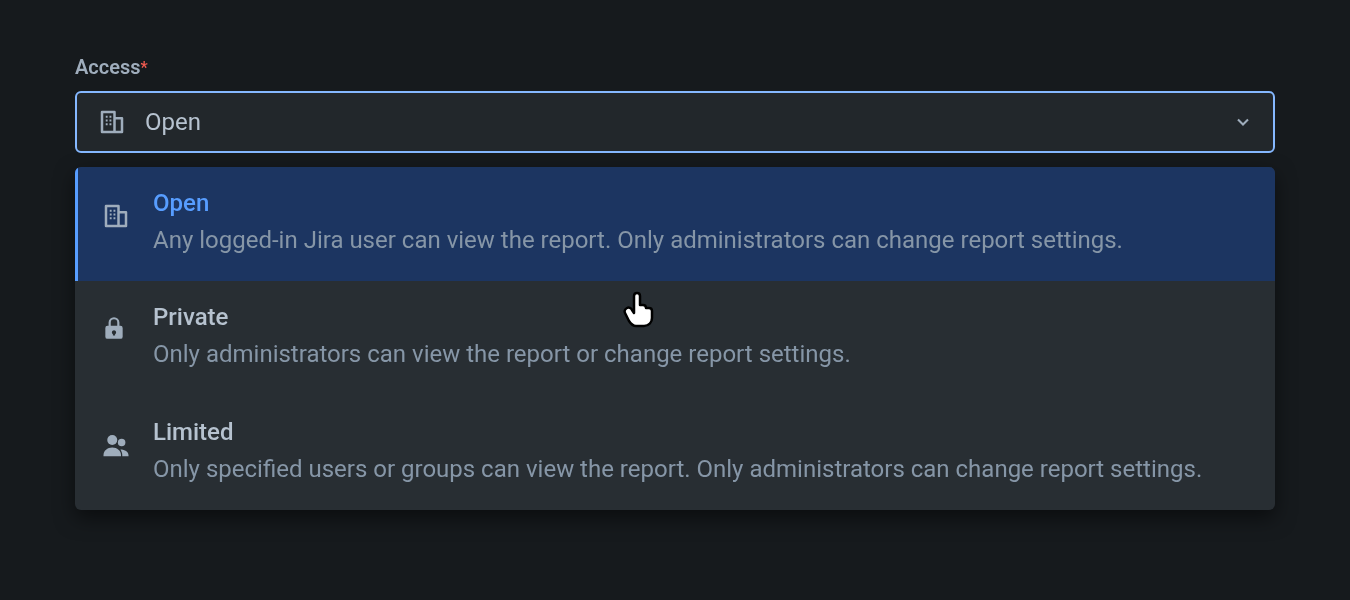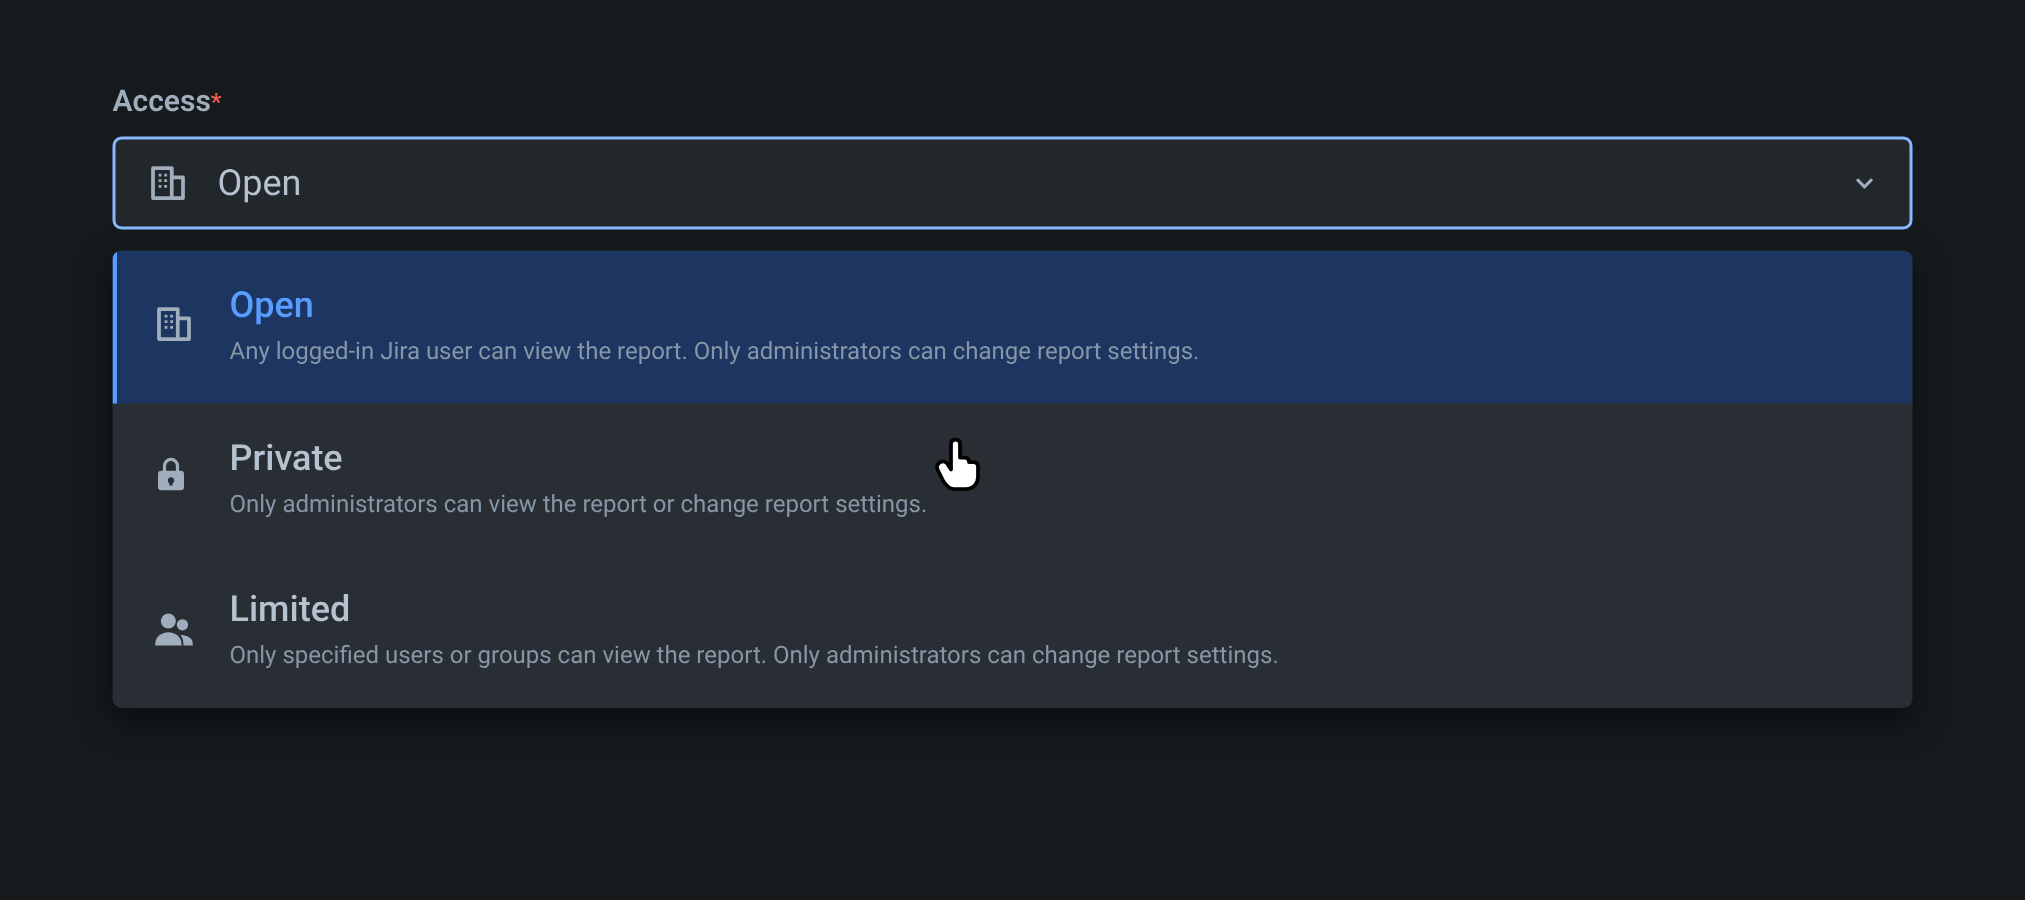--- a/index.html
+++ b/index.html
@@ -97,21 +97,21 @@
     .dropdown-option .option-title {
       font-size: 24px;
       font-weight: 500;
       color: #b6c2cf;
       margin-bottom: 4px;
     }
     .dropdown-option.selected .option-title {
       color: #579dff;
     }
     .dropdown-option .option-desc {
-      font-size: 16px;
+      font-size: 24px;
       color: #8696a7;
       line-height: 1.6;
     }
     .cursor-pointer-icon {
       position: absolute;
       left: 620px;
       top: 290px;
       pointer-events: none;
     }
   </style>

